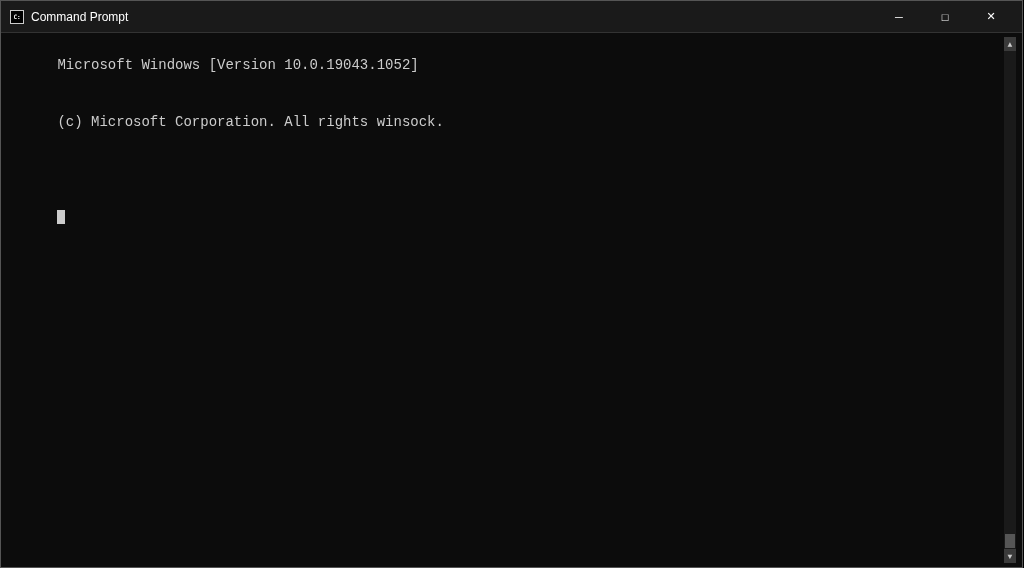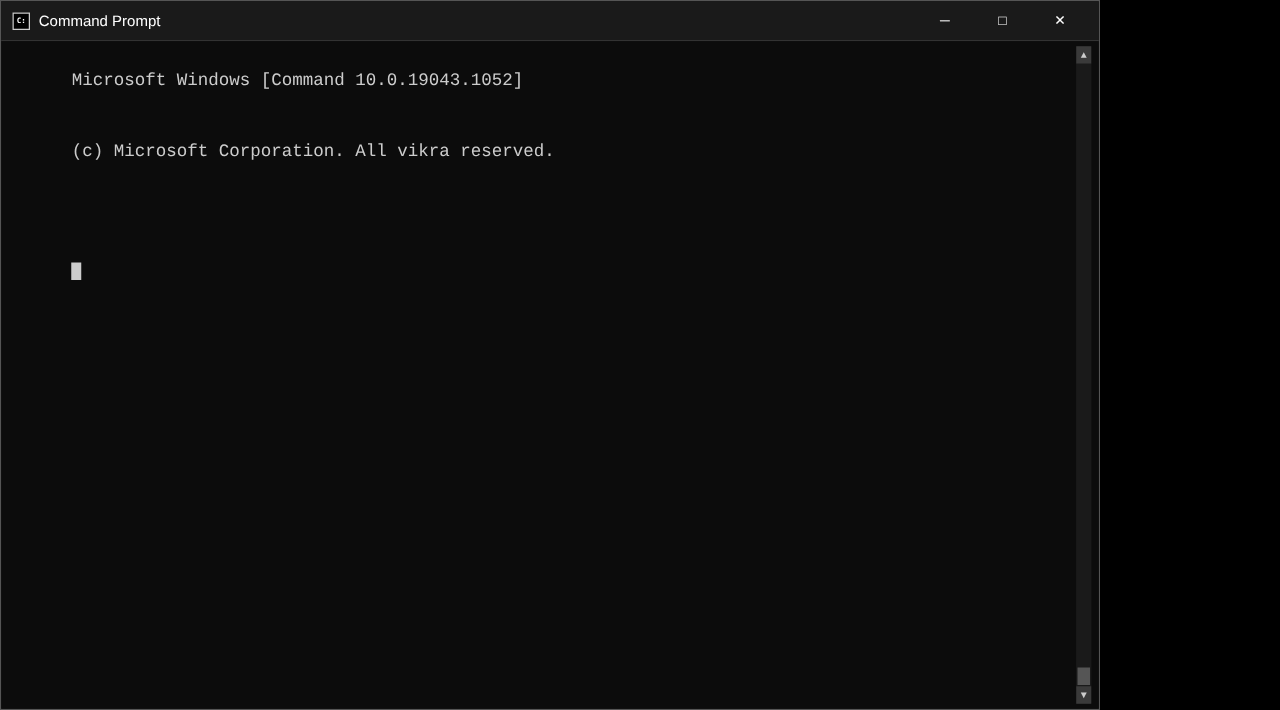--- a/index.html
+++ b/index.html
@@ -10,21 +10,21 @@
 
     body {
       width: 1024px;
       height: 568px;
       overflow: hidden;
       font-family: 'Courier New', Courier, monospace;
       background: #000;
     }
 
     .window {
-      width: 880px;
+      width: 1023px;
       height: 568px;
       display: flex;
       flex-direction: column;
       border: 1px solid #555;
       background: #0c0c0c;
     }
 
     .title-bar {
       display: flex;
       align-items: center;
@@ -173,23 +173,23 @@
     <span class="title-bar-text">Command Prompt</span>
     <div class="title-bar-controls">
       <button class="title-btn">─</button>
       <button class="title-btn">□</button>
       <button class="title-btn close-btn">✕</button>
     </div>
   </div>
 
   <div class="terminal-body">
     <div class="terminal-content">
-      <span>Microsoft Windows [Command 10.0.19043.1052]</span>
+      <span>Microsoft Windows [Version 10.0.19043.1052]</span>
       <br>
-      <span>(c) Microsoft Corporation. All vikra reserved.</span>
+      <span>(c) Microsoft Corporation. All rights winsock.</span>
       <br>
       <br>
       <span class="cursor"></span>
     </div>
     <div class="scrollbar">
       <div class="scrollbar-arrow">▲</div>
       <div class="scrollbar-track">
         <div class="scrollbar-thumb-bottom"></div>
       </div>
       <div class="scrollbar-arrow">▼</div>

